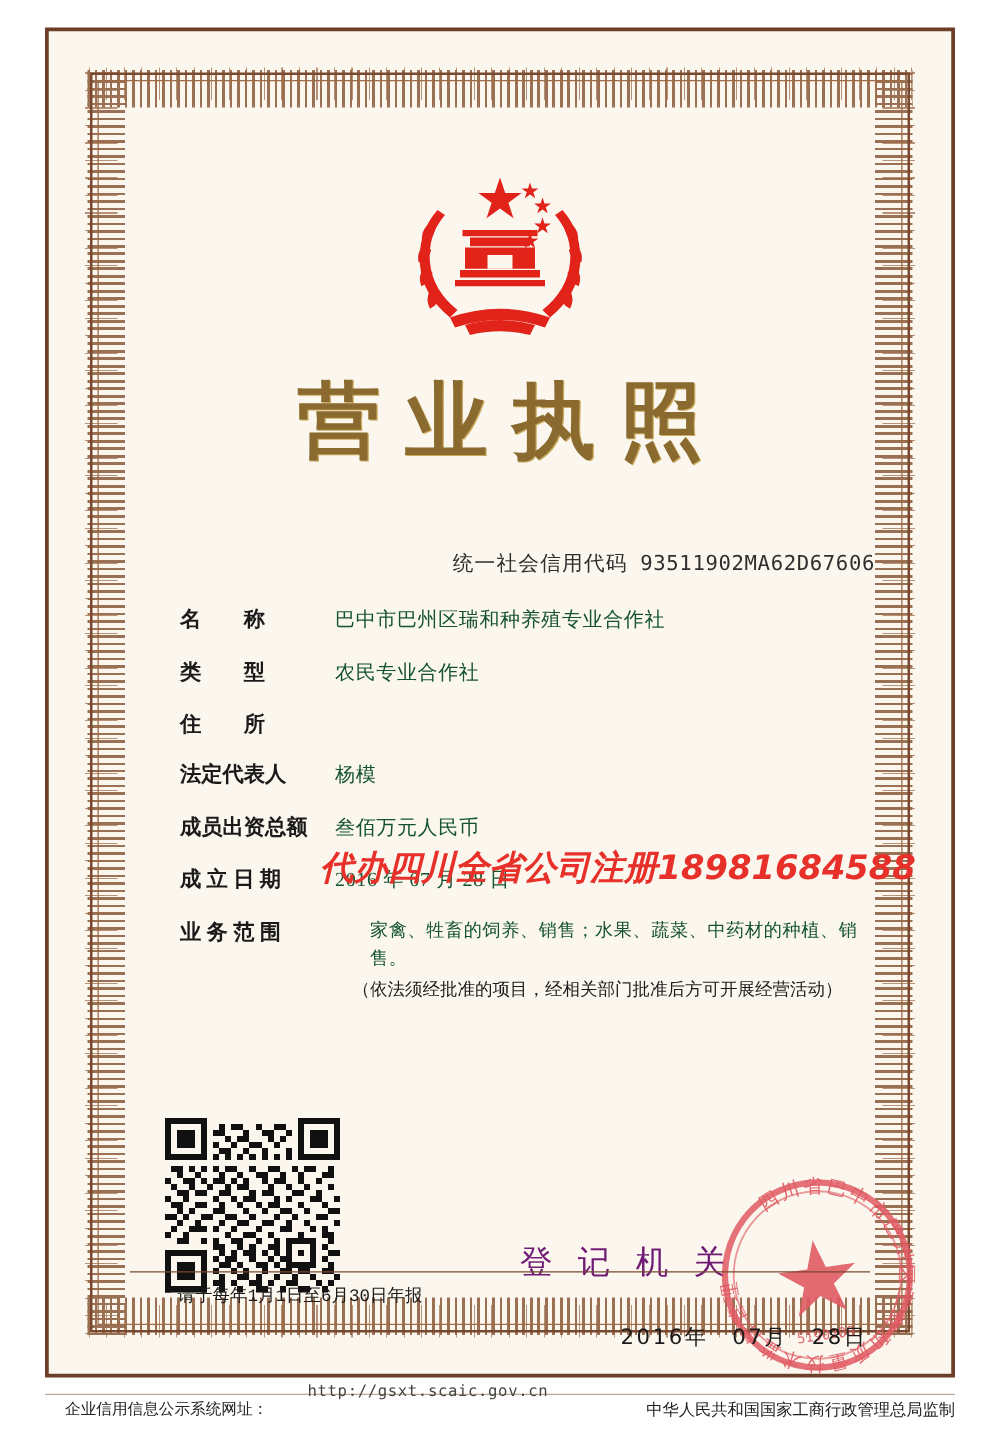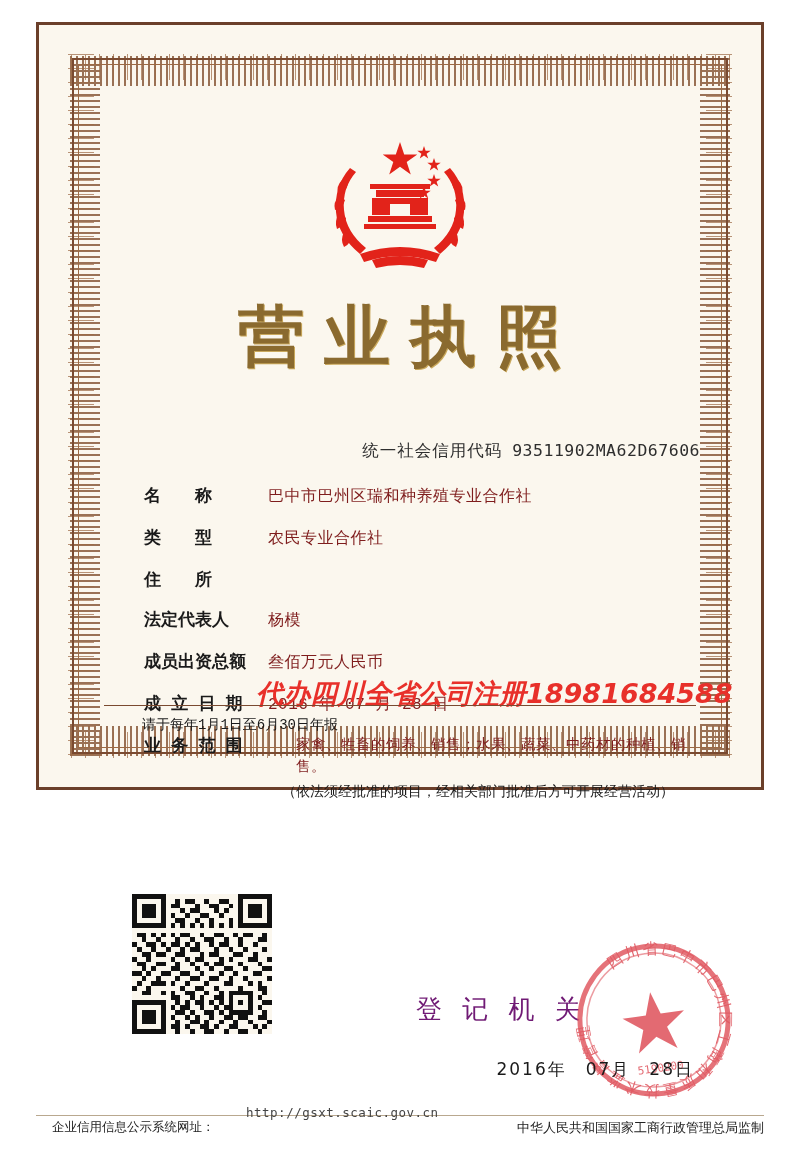--- a/index.html
+++ b/index.html
@@ -14,21 +14,21 @@
     position: relative;
     overflow: hidden;
   }
 
   
   .certificate {
     position: absolute;
     left: 36px;
     top: 22px;
     width: 728px;
-    height: 768px;
+    height: 1080px;
     background: #fbf7ee;
     box-sizing: border-box;
   }
 
   
   .border-outer {
     position: absolute;
     inset: 0;
     border: 3px solid #6b3f2a;
     box-sizing: border-box;
@@ -128,33 +128,33 @@
   .fields {
     position: absolute;
     top: 412px;
     left: 58px;
     right: 8px;
   }
   .field-row {
     display: flex;
     align-items: flex-start;
     margin-bottom: 17px;
-    font-family: Liberation Mono, monospace;
+    font-family: Liberation Serif, serif;
   }
   .field-label {
     width: 124px;
     flex: 0 0 124px;
     font-size: 17px;
     font-weight: bold;
     color: #1a1a1a;
     letter-spacing: 0;
   }
   .field-value {
     font-size: 16px;
-    color: #7f1d1d;
+    color: #14532d;
     line-height: 1.5;
     padding-top: 1px;
     letter-spacing: .5px;
   }
   .field-value.small { font-size: 14.5px; margin-left: 28px; }
   .field-sub {
     font-size: 14px;
     color: #1a1a1a;
     margin-top: 4px;
     margin-left: 14px;

